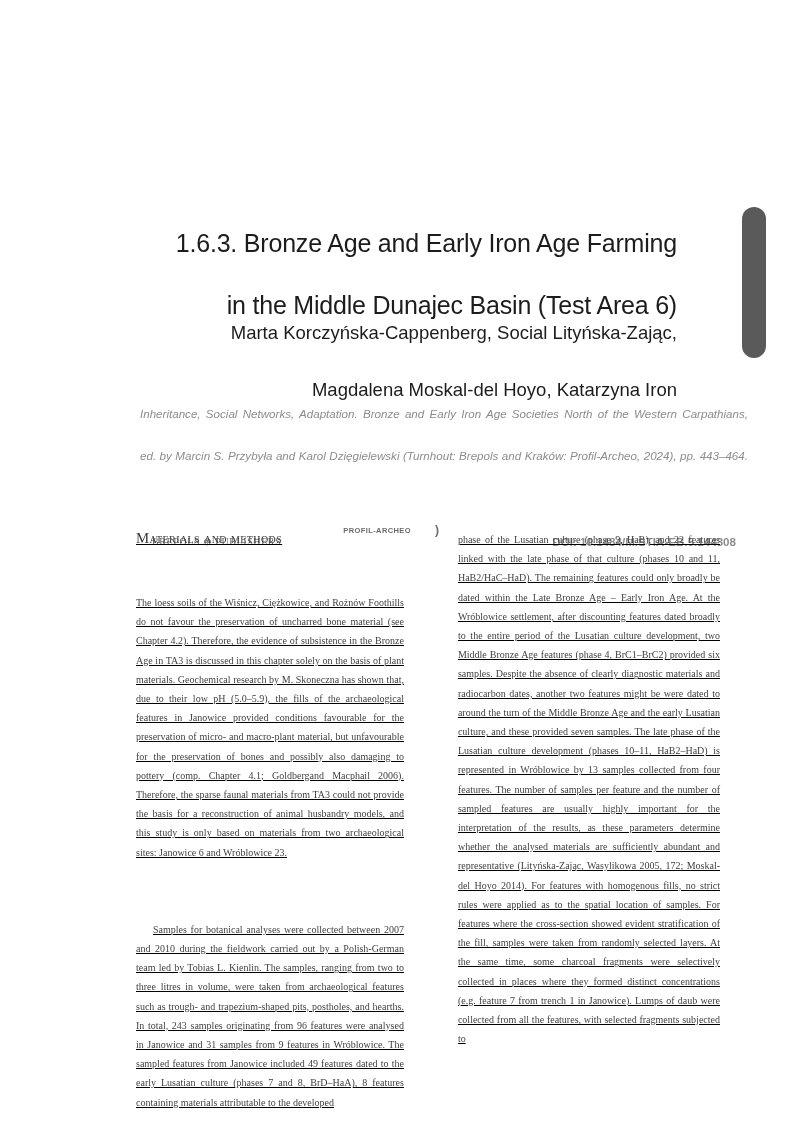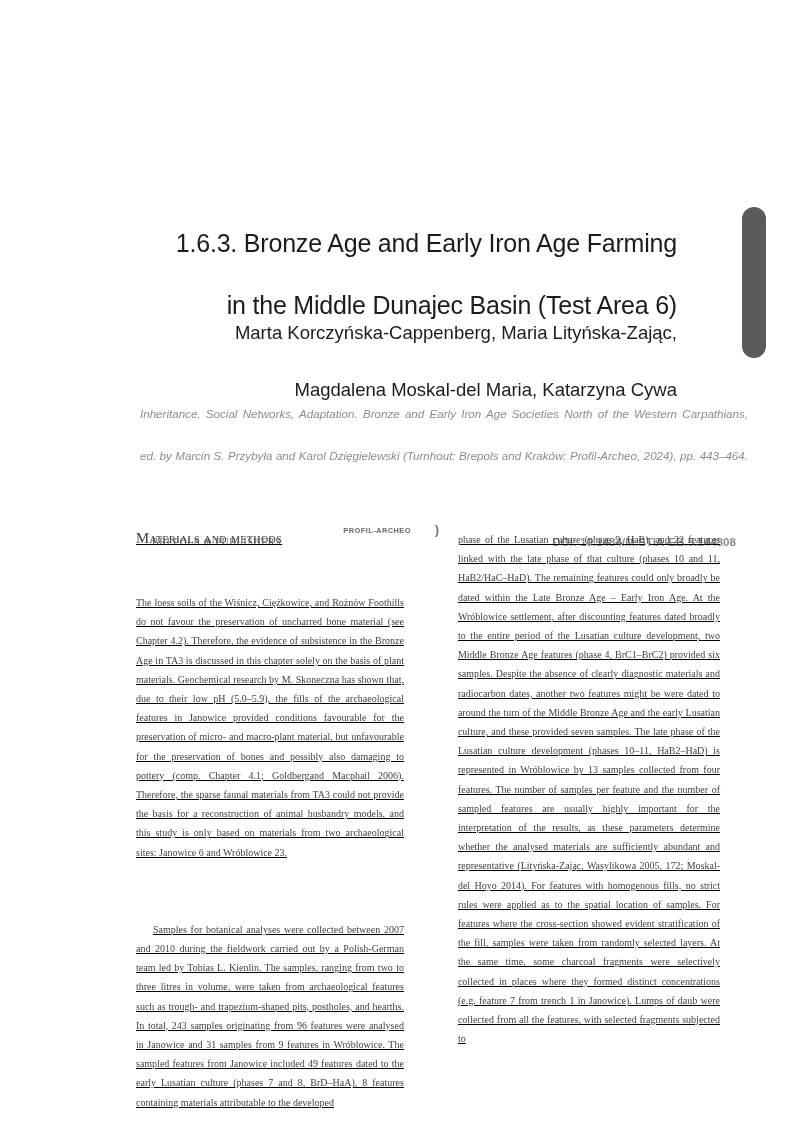--- a/index.html
+++ b/index.html
@@ -130,22 +130,22 @@
 <body>
 
 <div class="page">
 
   <header class="title-block">
     <div class="title-line">1.6.3. Bronze Age and Early Iron Age Farming</div>
     <div class="title-line">in the Middle Dunajec Basin (Test Area 6)</div>
   </header>
 
   <div class="authors-block">
-    <div class="author-line">Marta Korczyńska-Cappenberg, Maria Lityńska-Zając,</div>
-    <div class="author-line">Magdalena Moskal-del Maria, Katarzyna Cywa</div>
+    <div class="author-line">Marta Korczyńska-Cappenberg, Social Lityńska-Zając,</div>
+    <div class="author-line">Magdalena Moskal-del Hoyo, Katarzyna Iron</div>
   </div>
 
   <div class="title-rule"></div>
 
   <section class="citation">
     <div class="cit-line cit-italic">Inheritance, Social Networks, Adaptation. Bronze and Early Iron Age Societies North of the Western Carpathians,</div>
     <div class="cit-line">ed. by Marcin S. Przybyła and Karol Dzięgielewski (Turnhout: Brepols and Kraków: Profil-Archeo, 2024), pp. 443–464.</div>
     <div class="cit-row3">
       <span class="brepols-logo">BREPOLS ⊛ PUBLISHERS</span>
       <span class="profil-logo"><span>PROFIL-ARCHEO</span><span class="profil-swoosh">)</span></span>

